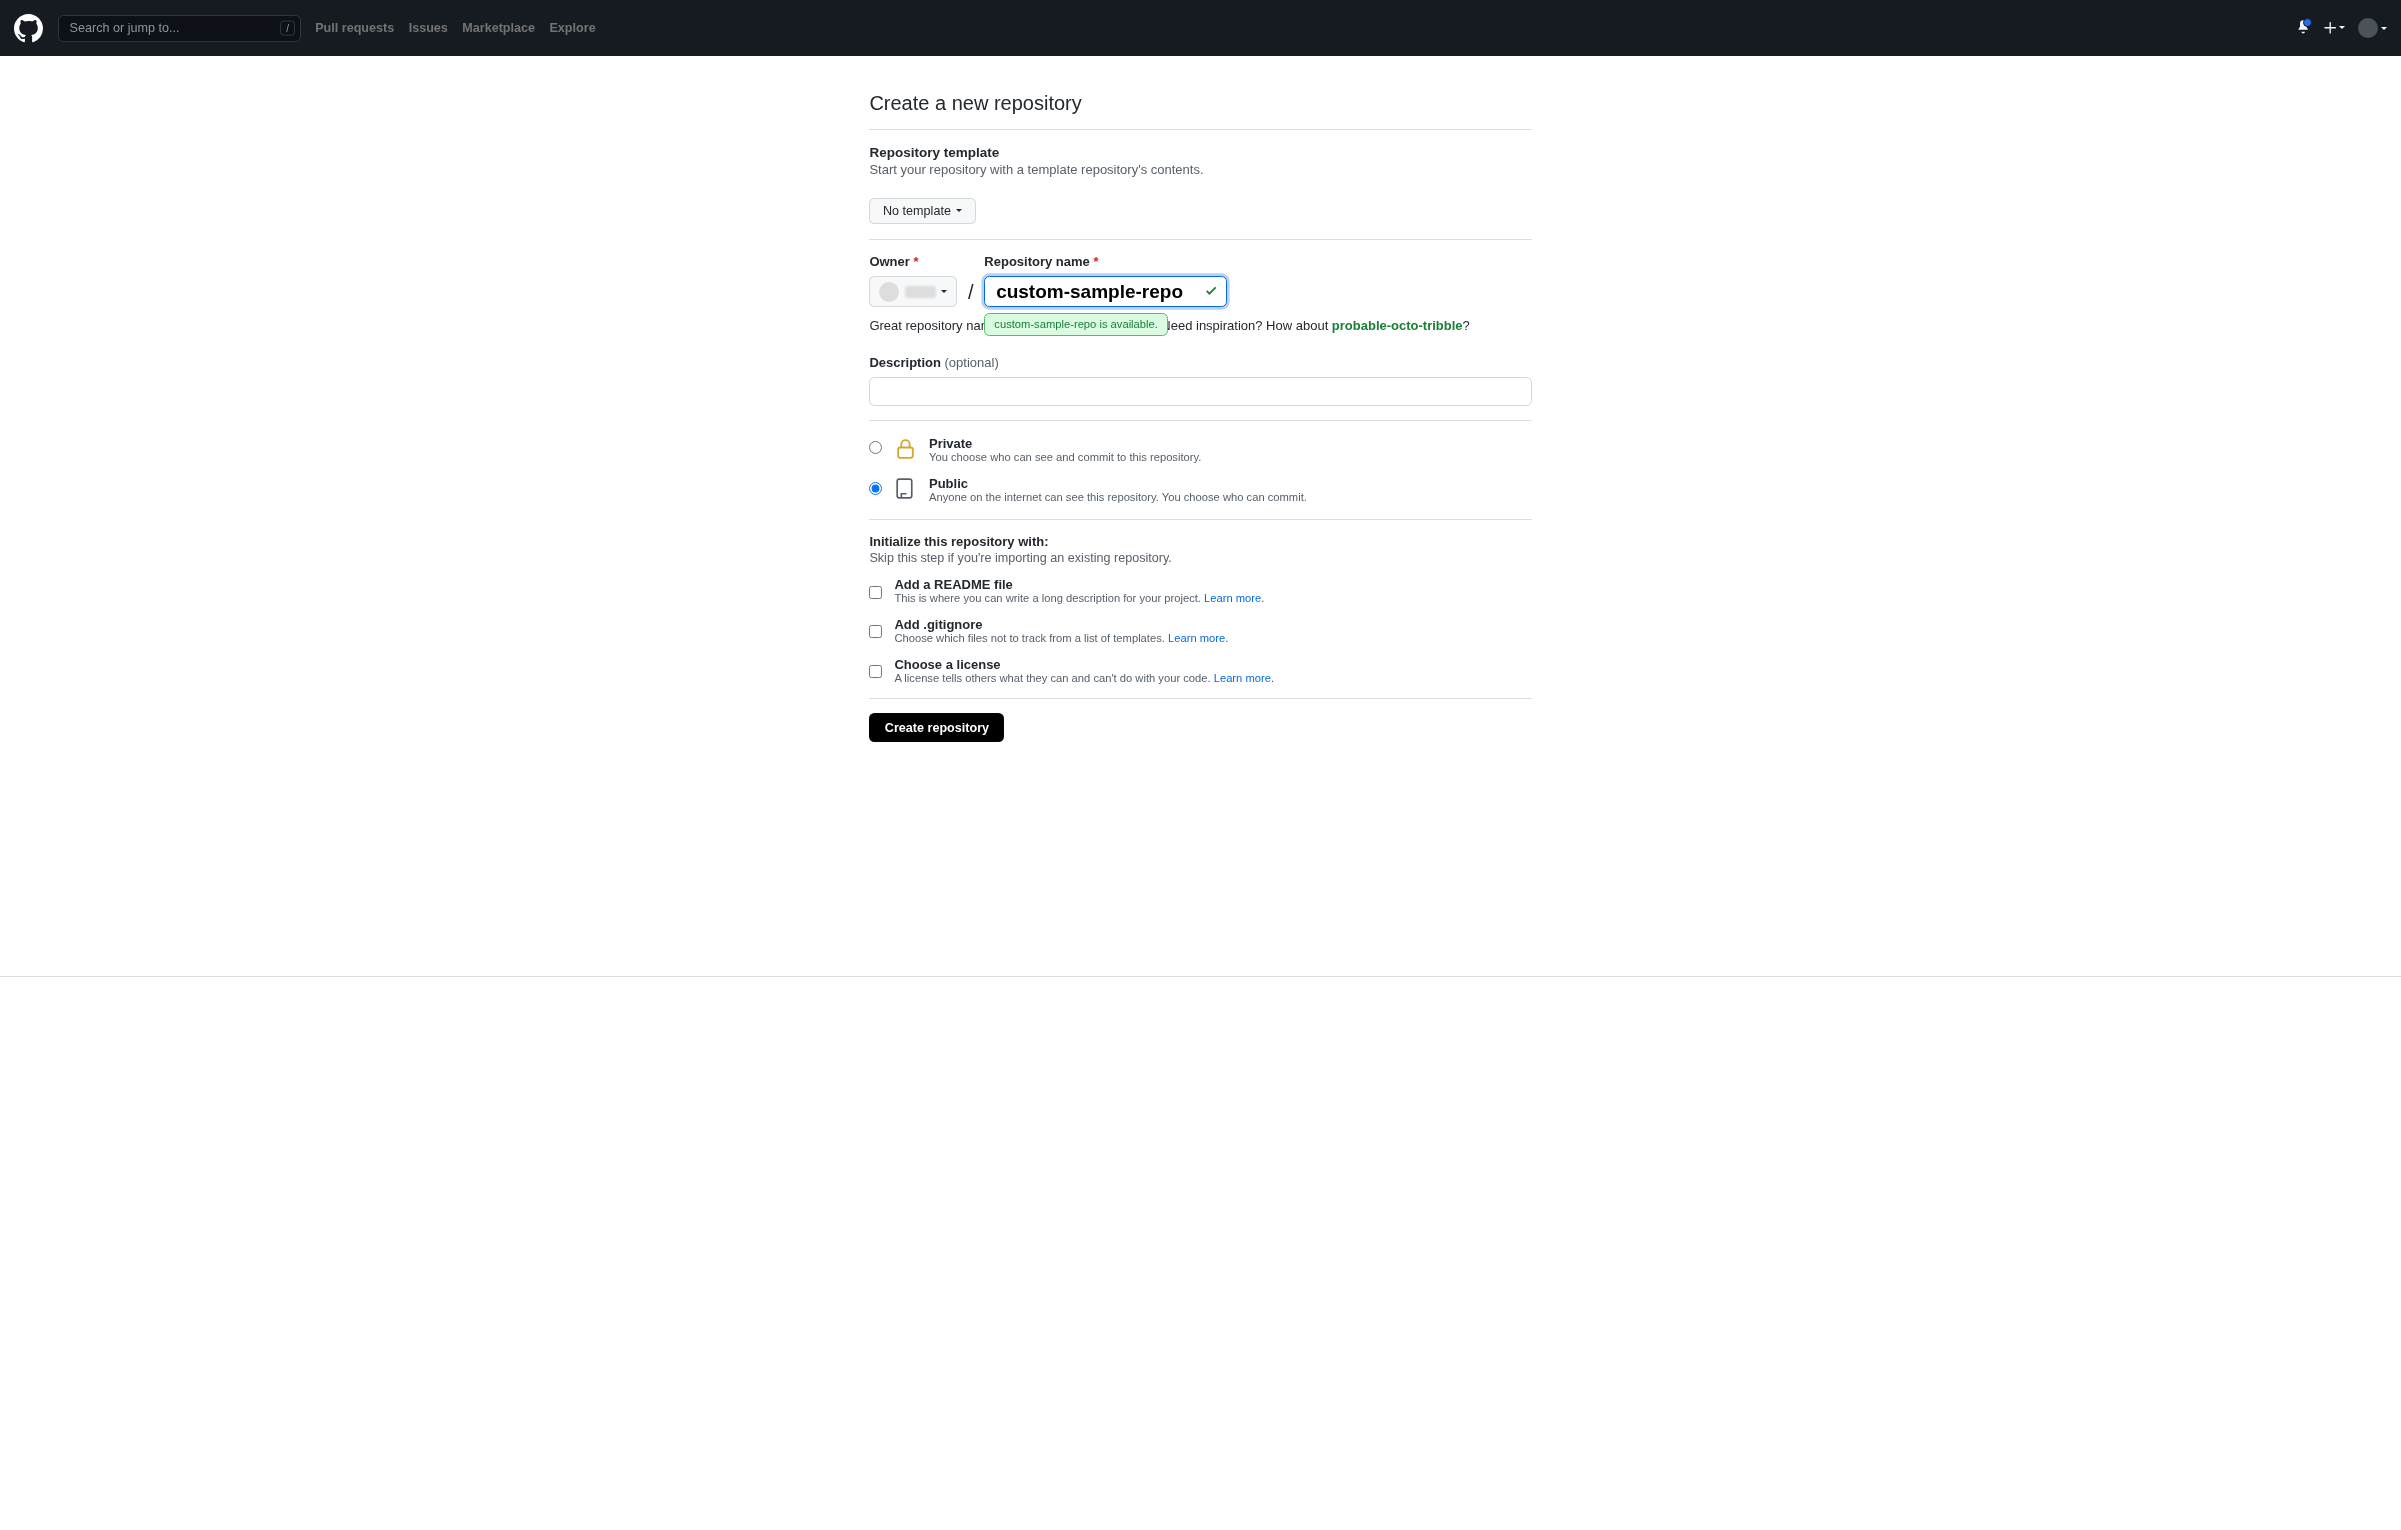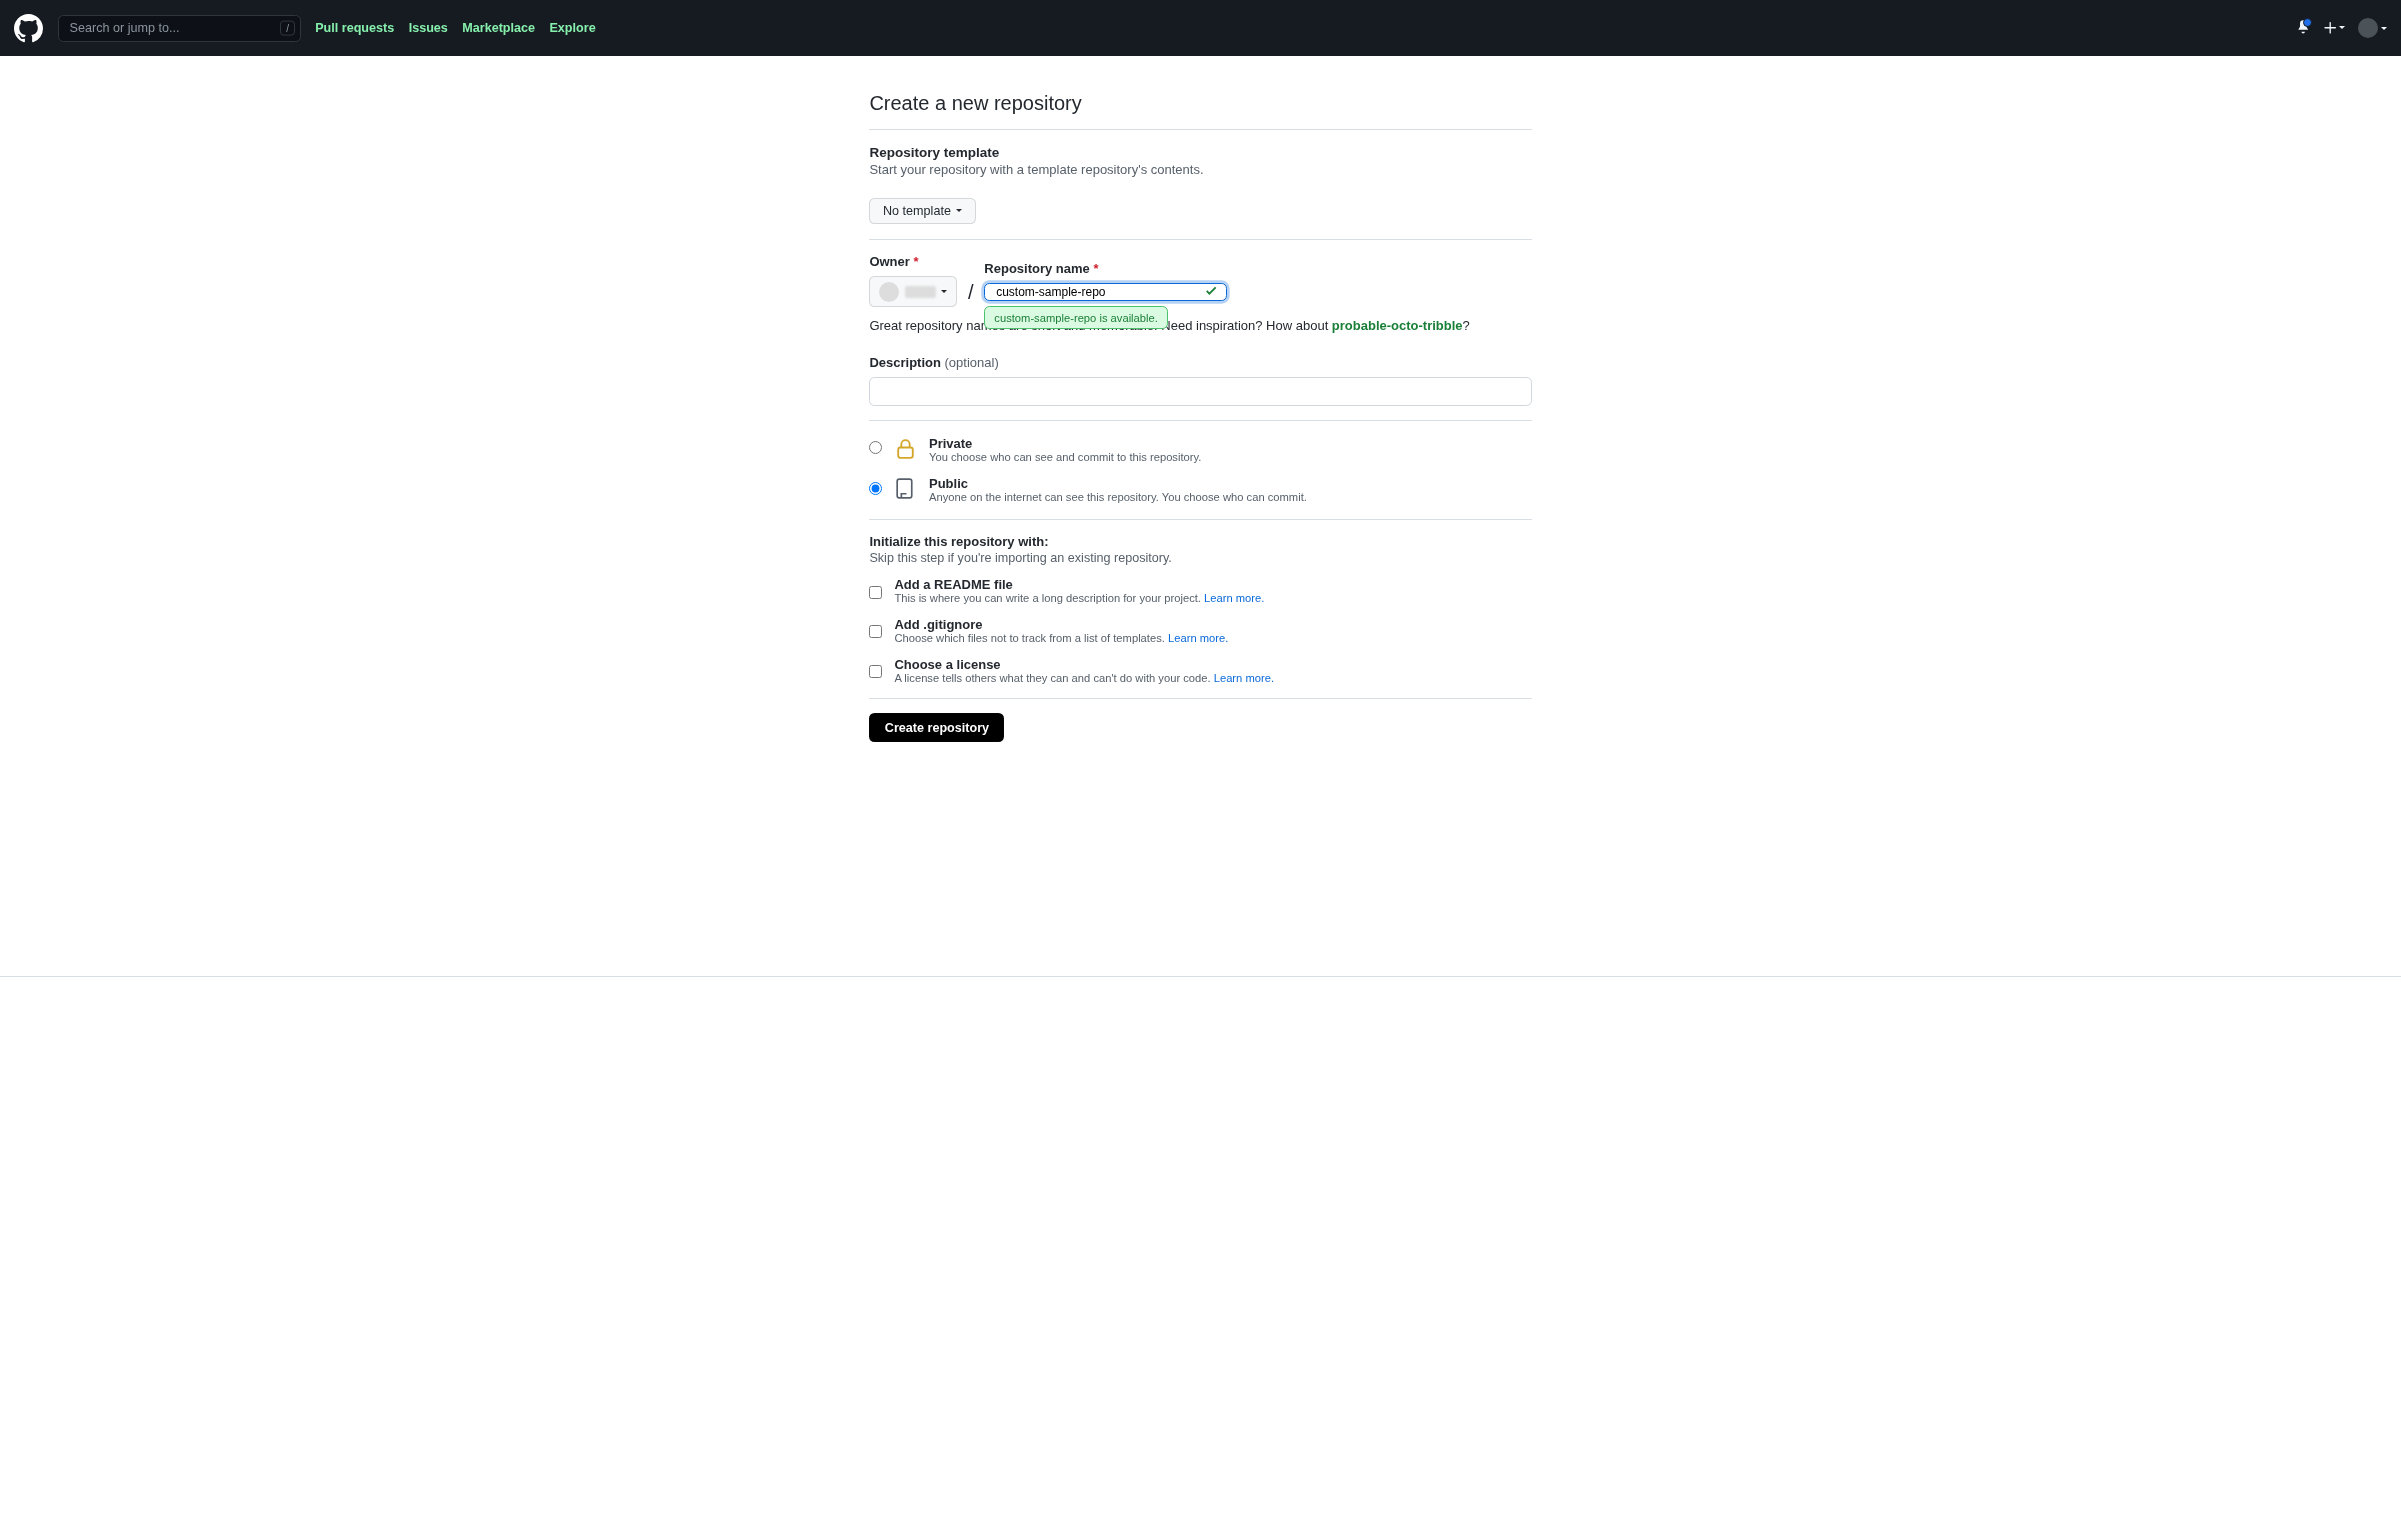--- a/index.html
+++ b/index.html
@@ -43,21 +43,21 @@
     transform: translateY(-50%);
     border: 0.9px solid #30363d;
     border-radius: 3.6px;
     color: #8b949e;
     font-size: 10px;
     padding: 0.9px 5.4px;
     background: transparent;
   }
   .nav { display: flex; gap: 14.4px; }
   .nav a {
-    color: #86efac;
+    color: #737373;
     font-weight: 600;
     font-size: 12.6px;
     text-decoration: none;
   }
   .header-right {
     margin-left: auto;
     display: flex;
     align-items: center;
     gap: 12.6px;
   }
@@ -183,28 +183,29 @@
     width: 31px; height: 12.6px; background: #ddd; border-radius: 2.7px;
     filter: blur(0.9px);
   }
   .slash-sep {
     font-size: 20px; color: #24292f; padding: 0 1.8px; align-self: flex-end;
     margin-bottom: 3.6px;
   }
 
   .name-input-wrap { position: relative; }
   .name-input {
-    height: 18px;
+    height: 31px;
     width: 243px;
     border: 0.9px solid #0969da;
     box-shadow: 0 0 0 2.7px rgba(9,105,218,0.3);
     border-radius: 5.4px;
     padding: 0 31px 0 10.8px;
-    font-size: 12px;
+    font-size: 19px;
     outline: none;
+    font-weight: bold;
   }
   .name-check {
     position: absolute;
     right: 9px; top: 50%;
     transform: translateY(-50%);
     color: #1a7f37;
   }
   .avail-bubble {
     position: absolute;
     top: 100%;

